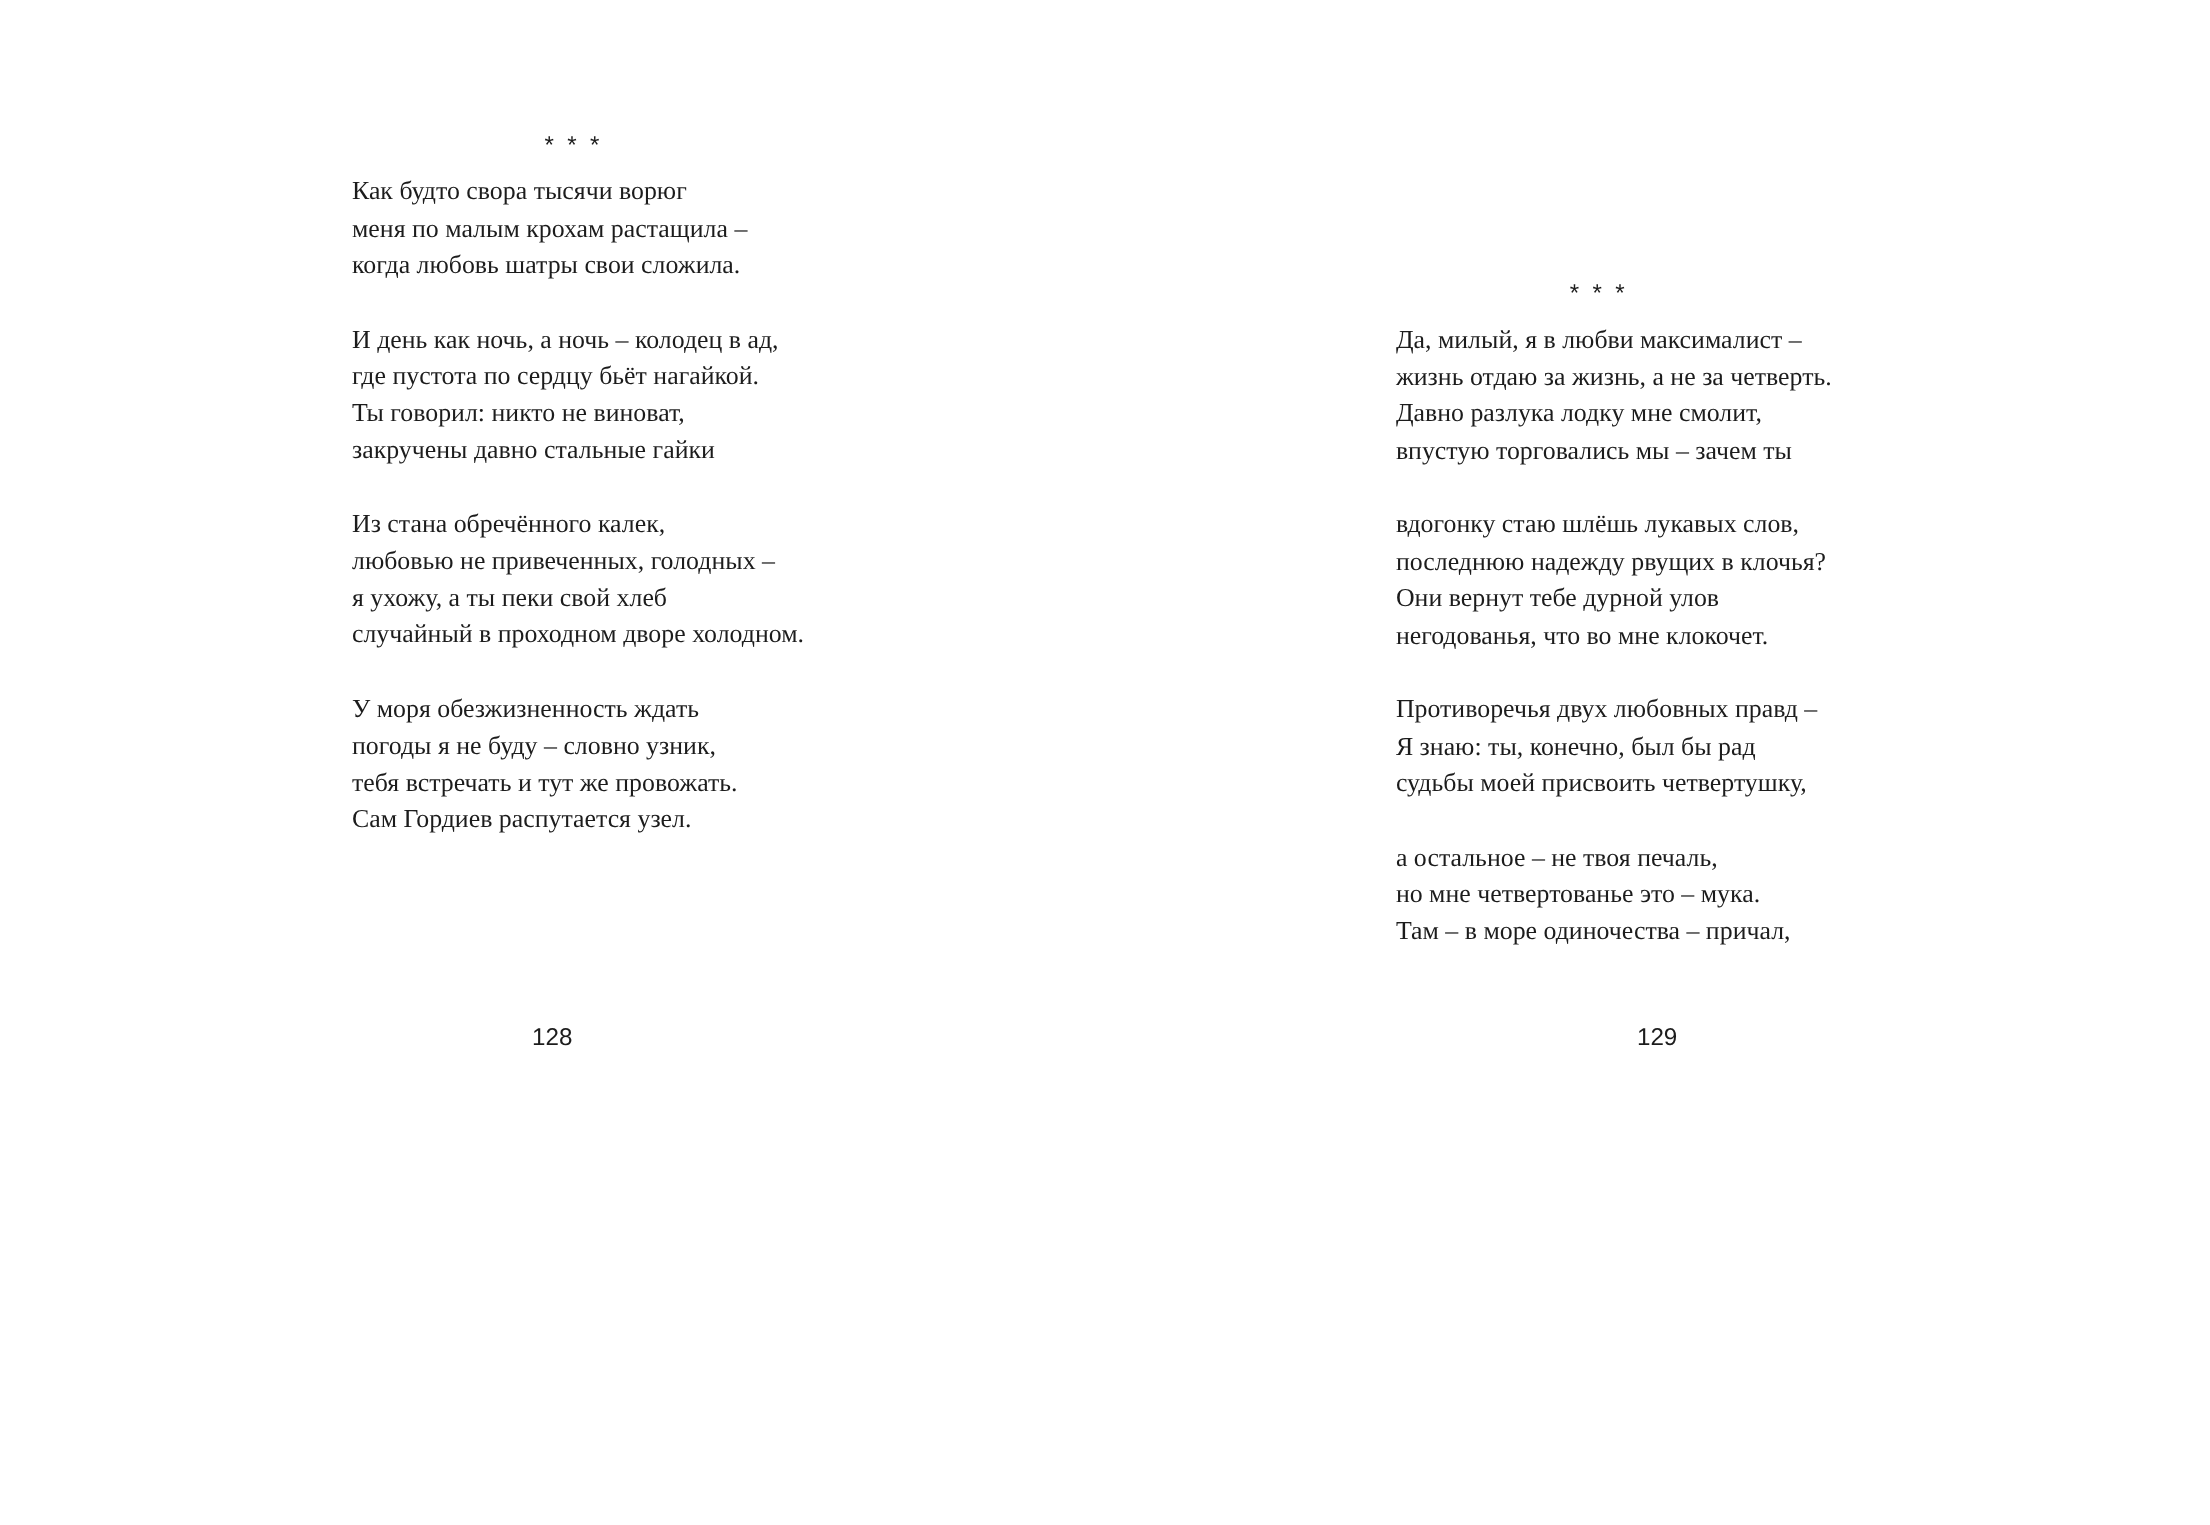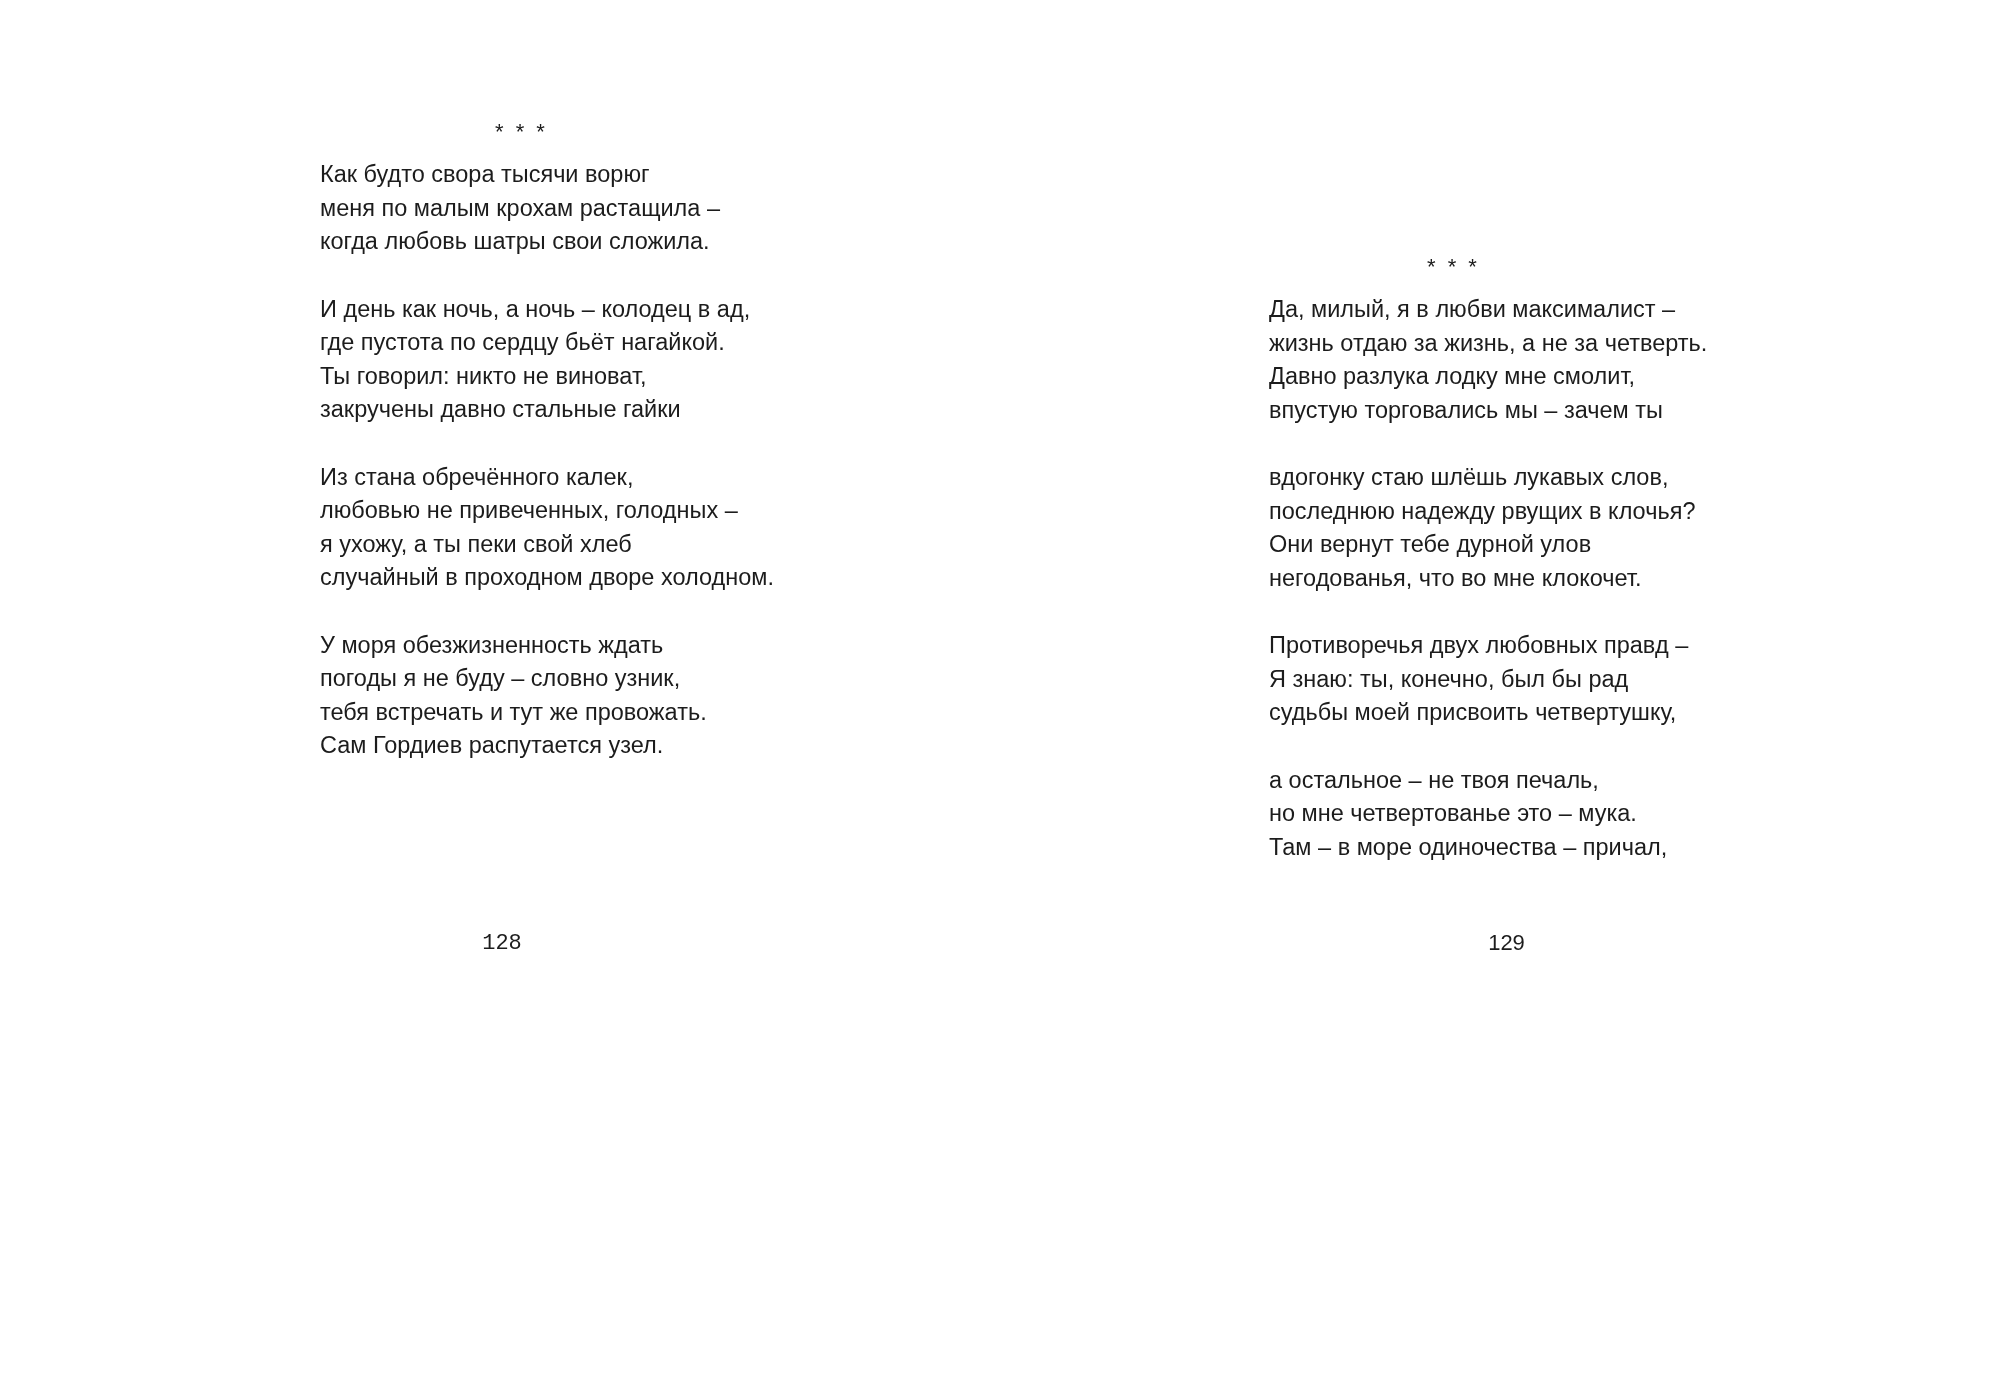--- a/index.html
+++ b/index.html
@@ -56,20 +56,21 @@
     line-height: 1.1;
   }
   .page-left .poem-mark {
     padding-left: 175px;
   }
   .page-right .poem-mark {
     padding-left: 158px;
   }
   .stanza {
     margin: 0 0 34px 0;
+    font-family: Liberation Serif, serif;
   }
   .stanza:last-of-type {
     margin-bottom: 0;
   }
   .line {
     font-size: 23.5px;
     line-height: 33.5px;
     white-space: pre;
     color: #1c1c1c;
   }
@@ -78,21 +79,20 @@
     bottom: 0;
     font-size: 22px;
     color: #1c1c1c;
   }
   .page-left .folio {
     left: 0;
     width: 1004px;
     bottom: 430px;
     text-align: center;
     padding-left: 0;
-    font-family: Liberation Mono, monospace;
   }
   .page-right .folio {
     left: 0;
     width: 1005px;
     bottom: 430px;
     text-align: center;
   }
   .folio-inner {
     display: inline-block;
   }

